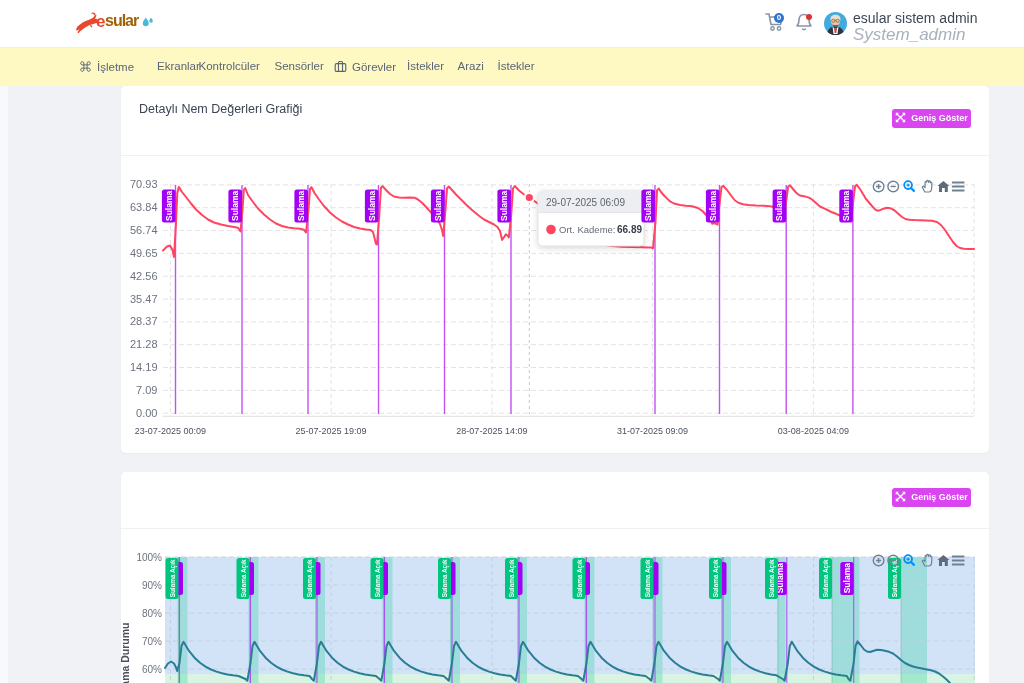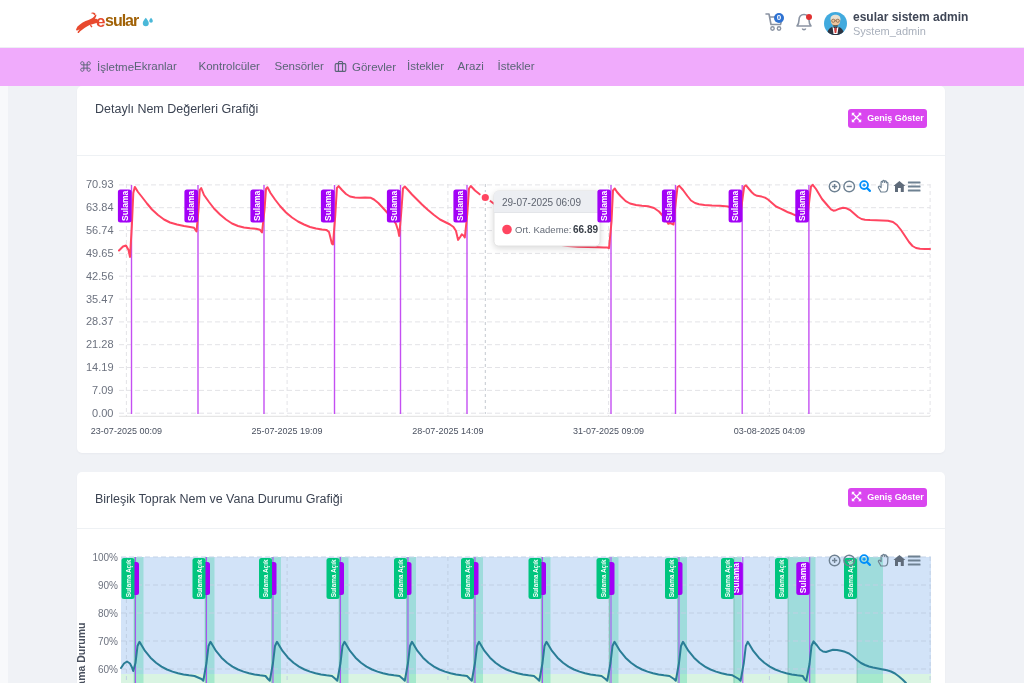--- a/index.html
+++ b/index.html
@@ -2,26 +2,26 @@
 <html lang="tr"><head><meta charset="utf-8">
 <style>
 * { margin:0; padding:0; box-sizing:border-box; }
 html,body { width:1024px; height:683px; overflow:hidden; font-family:"Liberation Sans",sans-serif; background:#f0f2f6; }
 .header { position:absolute; left:0; top:0; width:1024px; height:48px; background:#fff; border-bottom:1px solid #edeff3; z-index:5; }
 .logo { position:absolute; left:76px; top:10px; width:140px; height:30px; }
 .lg-e { position:absolute; left:20px; top:2px; font-size:17px; font-weight:bold; color:#e8492e; letter-spacing:-1px; }
 .lg-s { position:absolute; left:29px; top:2px; font-size:16px; font-weight:bold; color:#a16207; letter-spacing:-1px; }
 .badge-cart { position:absolute; left:774px; top:12.5px; width:10px; height:10px; border-radius:50%; background:#2e72d2; color:#fff; font-size:8px; font-weight:bold; text-align:center; line-height:10px; }
 .reddot { position:absolute; left:805.5px; top:13.5px; width:6px; height:6px; border-radius:50%; background:#e03131; }
-.uname { position:absolute; left:853px; top:10px; font-size:12px; font-weight:bold; color:#3f4656; }
-.urole { position:absolute; left:853px; top:24.5px; font-size:11px; color:#a9b0bc; }
-.nav { position:absolute; left:0; top:48px; width:1024px; height:38px; background:#f0abfc; z-index:4; }
+.uname { position:absolute; left:853px; top:10px; font-size:14px; font-weight:normal; color:#3f4656; }
+.urole { position:absolute; left:853px; top:24.5px; font-size:17px; color:#a9b0bc;font-style:italic; }
+.nav { position:absolute; left:0; top:48px; width:1024px; height:38px; background:#fef9c3; z-index:4; }
 .nav-it { position:absolute; top:12px; font-size:11.5px; color:#5a6576; white-space:nowrap; }
 .strip { position:absolute; left:0; top:86px; width:8px; height:597px; background:#f8f9fb; }
-.card { position:absolute; background:#fff; border-radius:5px; box-shadow:0 1px 2px rgba(40,50,70,0.04); }
+.card { position:absolute; background:#fff; border-radius:5px; box-shadow:0 1px 2px rgba(40,50,70,0.04);margin-left:44px; }
 .card1 { left:77px; top:86px; width:868px; height:367px; }
 .card2 { left:77px; top:472px; width:868px; height:211px; border-bottom-left-radius:0; border-bottom-right-radius:0; }
 .ctitle { position:absolute; left:18px; font-size:12.5px; color:#3c4453; font-weight:500; }
 .cbtn { position:absolute; width:79px; height:18.5px; background:#d946ef; border-radius:3px; color:#fff; font-size:9px; font-weight:bold; text-align:center; line-height:18.5px; }
 .cdiv { position:absolute; left:0; width:868px; height:1px; background:#eef1f4; }
 .chart1 { position:absolute; left:0; top:0; }
 .chart2 { position:absolute; left:0; top:0; }
 svg text { font-family:"Liberation Sans",sans-serif; }
 </style></head>
 <body>
@@ -69,21 +69,21 @@
 <path d="M21.7 17.5 h2.6" stroke="#5b4632" stroke-width="1"></path>
 </g>
 </svg>
 <div class="uname">esular sistem admin</div>
 <div class="urole">System_admin</div>
 </div>
 <div class="nav">
     <span class="nav-it" style="left:79px"><svg width="13" height="13" viewBox="0 0 16 16" style="vertical-align:-2px;margin-right:5px">
         <path d="M6 6 L6 3.5 A2 2 0 1 0 3.5 6 L6 6 M10 6 L12.5 6 A2 2 0 1 0 10 3.5 L10 6 M10 10 L10 12.5 A2 2 0 1 0 12.5 10 L10 10 M6 10 L3.5 10 A2 2 0 1 0 6 12.5 L6 10 M6 6 L10 6 L10 10 L6 10 Z" fill="none" stroke="#5a6576" stroke-width="1.2"></path>
       </svg>İşletme</span>
-    <span class="nav-it" style="left:134px">Ekranlar</span>
+    <span class="nav-it" style="left:157px">Ekranlar</span>
     <span class="nav-it" style="left:198.5px">Kontrolcüler</span>
     <span class="nav-it" style="left:274.5px">Sensörler</span>
     <span class="nav-it" style="left:334px"><svg width="13" height="13" viewBox="0 0 16 16" style="vertical-align:-2px;margin-right:5px">
         <rect x="1.5" y="4.5" width="13" height="9.5" rx="1.5" fill="none" stroke="#5a6576" stroke-width="1.4"></rect>
         <path d="M5.5 4.5 V3 A1.2 1.2 0 0 1 6.7 1.8 H9.3 A1.2 1.2 0 0 1 10.5 3 V4.5 M5.5 4.5 V14 M10.5 4.5 V14" fill="none" stroke="#5a6576" stroke-width="1.4"></path>
       </svg>Görevler</span>
     <span class="nav-it" style="left:407px">İstekler</span>
     <span class="nav-it" style="left:457.5px">Arazi</span>
     <span class="nav-it" style="left:497.5px">İstekler</span>
   </div>
@@ -204,21 +204,20 @@
           <path d="M-1.8 5.5 L-4.2 1.2 C-4.8 0.1 -3.6 -0.8 -2.7 0 L-1.6 1 L-1.6 -4.2 C-1.6 -5.4 0 -5.4 0 -4.2 L0.1 -5.2 C0.2 -6.4 1.7 -6.3 1.8 -5.1 L1.9 -4.1 L2 -4.9 C2.2 -6 3.6 -5.8 3.6 -4.7 L3.7 -3.7 C3.9 -4.6 5.2 -4.4 5.2 -3.4 L5 1.5 C4.9 3.5 4 5.5 2 5.5 Z" fill="none" stroke="#6e8192" stroke-width="1.2" stroke-linejoin="round"></path>
         </g>
 <path d="M822.4 25.9 L816.4 31.1 L818.0 31.1 L818.0 36.9 L821.0 36.9 L821.0 32.9 L823.8 32.9 L823.8 36.9 L826.8 36.9 L826.8 31.1 L828.4 31.1 Z" fill="#5f6b7a"></path>
 <rect x="830.9000000000001" y="26.4" width="12.6" height="2.2" rx="0.5" fill="#6e8192"></rect>
 <rect x="830.9000000000001" y="30.4" width="12.6" height="2.2" rx="0.5" fill="#6e8192"></rect>
 <rect x="830.9000000000001" y="34.4" width="12.6" height="2.2" rx="0.5" fill="#6e8192"></rect>
 </svg>
     </div>
 </div>
 <div class="card card2">
-  <div class="ctitle" style="top:20px">Birleşik Toprak Nem ve Vana Durumu Grafiği</div>
   <div class="cbtn" style="left:771px;top:16px"><svg width="11" height="11" viewBox="0 0 14 14" style="vertical-align:-1.5px;margin-right:5px">
         <path d="M1 1 L5 1 L1 5 Z M13 1 L13 5 L9 1 Z M1 13 L1 9 L5 13 Z M13 13 L9 13 L13 9 Z" fill="#fff"></path>
         <path d="M2.5 2.5 L11.5 11.5 M11.5 2.5 L2.5 11.5" stroke="#fff" stroke-width="1.6"></path>
       </svg>Geniş Göster</div>
   <div class="cdiv" style="top:56px"></div>
   <div style="position:absolute;left:0;top:56px;width:868px;height:155px">
       <svg class="chart2" width="868" height="155" viewBox="0 0 868 155">
 <rect x="44.0" y="29.0" width="810.0" height="126.0" fill="#d2e3f8"></rect>
 <rect x="44.0" y="146.0" width="810.0" height="9.0" fill="#d9f4e2"></rect>
 <rect x="56.5" y="29.0" width="10.0" height="126.0" fill="#00c987" opacity="0.24"></rect>

